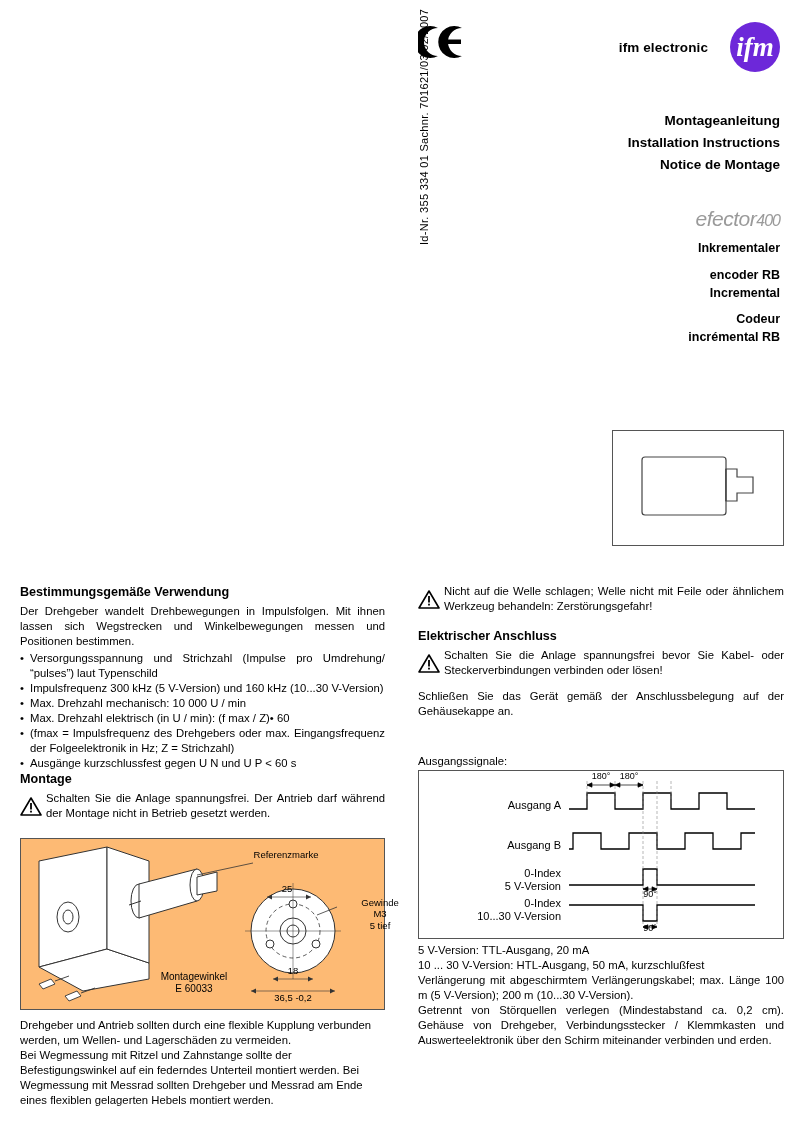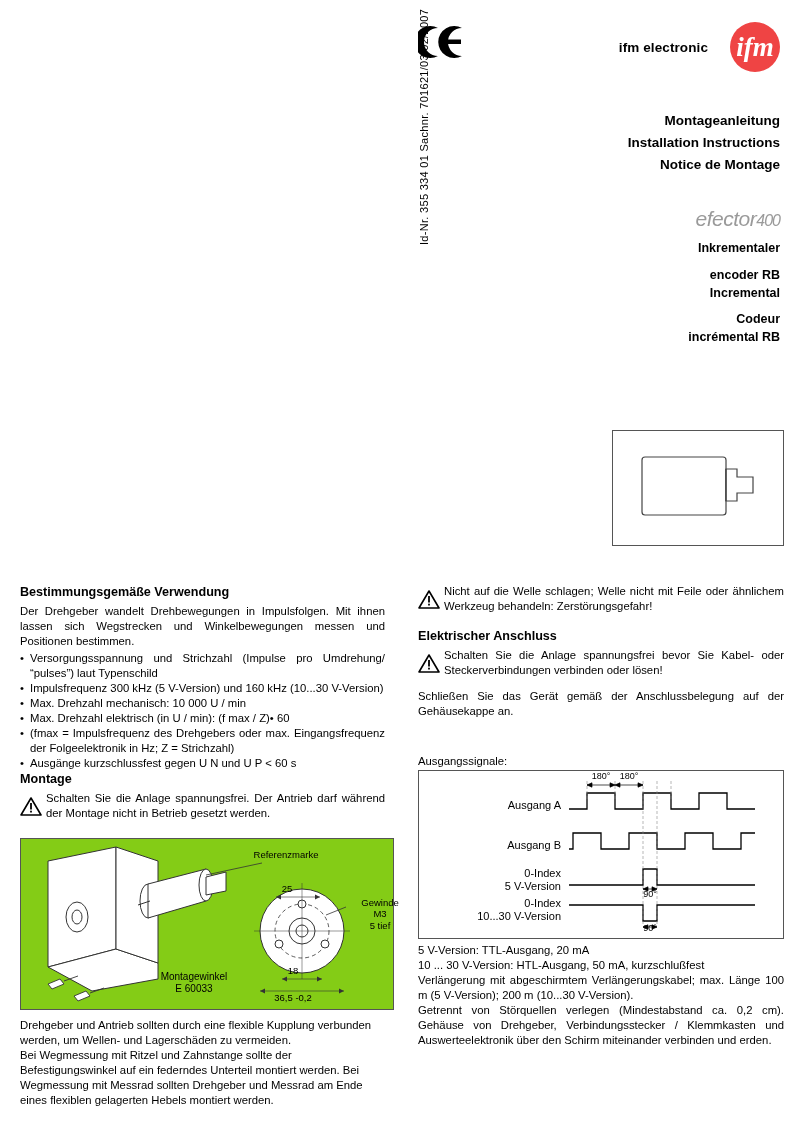--- a/index.html
+++ b/index.html
@@ -39,21 +39,21 @@
   .logo-text {
     font-size: 13.5px;
     font-weight: bold;
     color: #000;
     letter-spacing: 0.1px;
   }
   .logo-circle {
     width: 50px;
     height: 50px;
     border-radius: 50%;
-    background: #ef4444;
+    background: #6d28d9;
     color: #fff;
     display: flex;
     align-items: center;
     justify-content: center;
     font-size: 27px;
     font-weight: bold;
     font-style: italic;
     font-family: "Liberation Serif", serif;
     line-height: 1;
   }
@@ -173,22 +173,21 @@
   }
   .warn-text { flex: 1 1 auto; }
   
   .fig-mount {
     position: absolute;
     left: 20px;
     top: 838px;
     width: 363px;
     height: 170px;
     border: 1px solid #555;
-    background: #84cc16;
-    padding-left: 9px;
+    background: #fdba74;
   }
   .fig-caption {
     position: absolute;
     font-size: 9.5px;
     line-height: 1.2;
     text-align: center;
   }
   .left-bottom-text {
     position: absolute;
     left: 20px;

